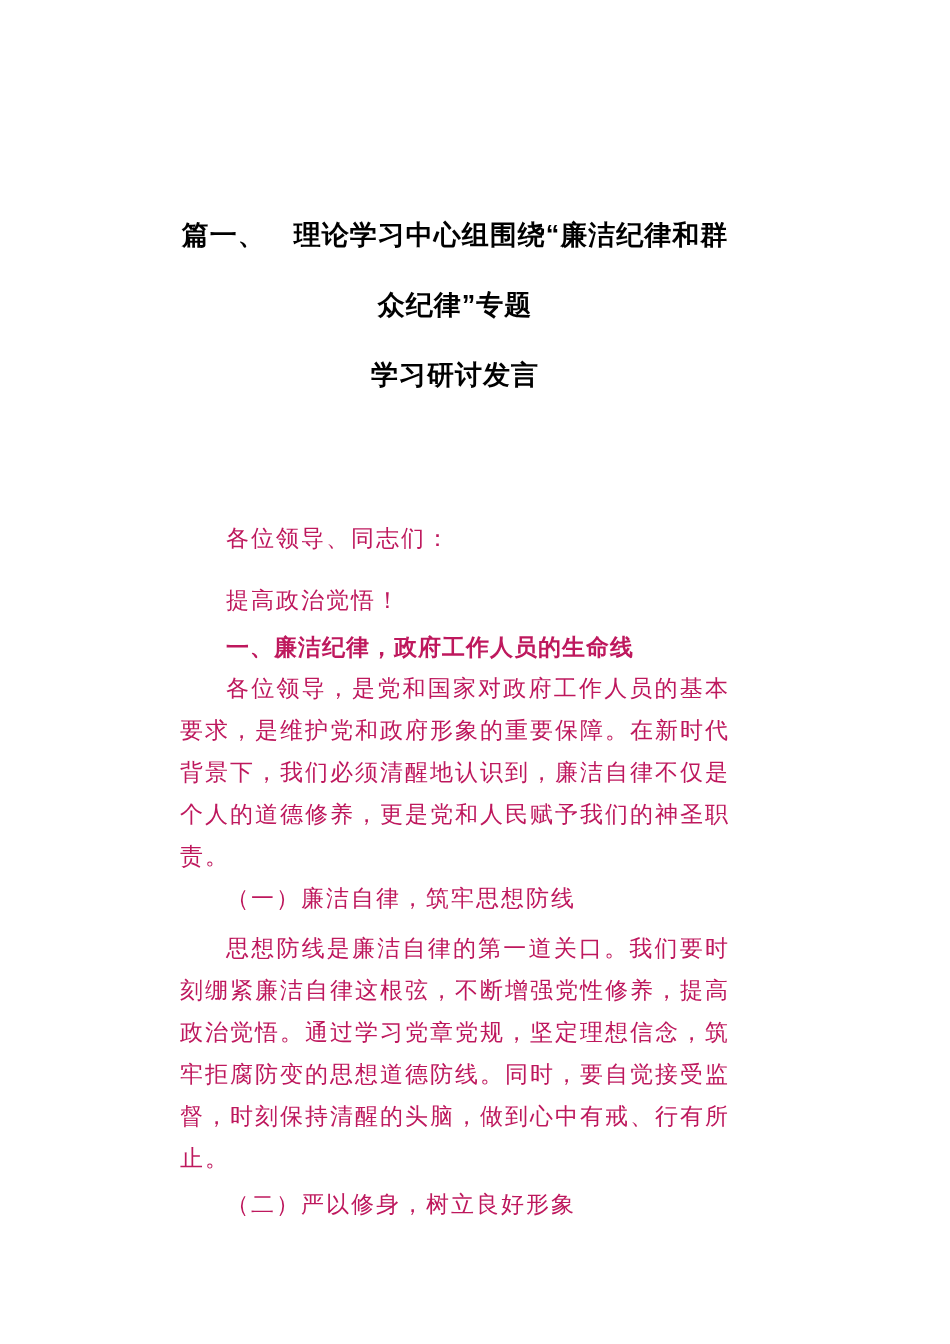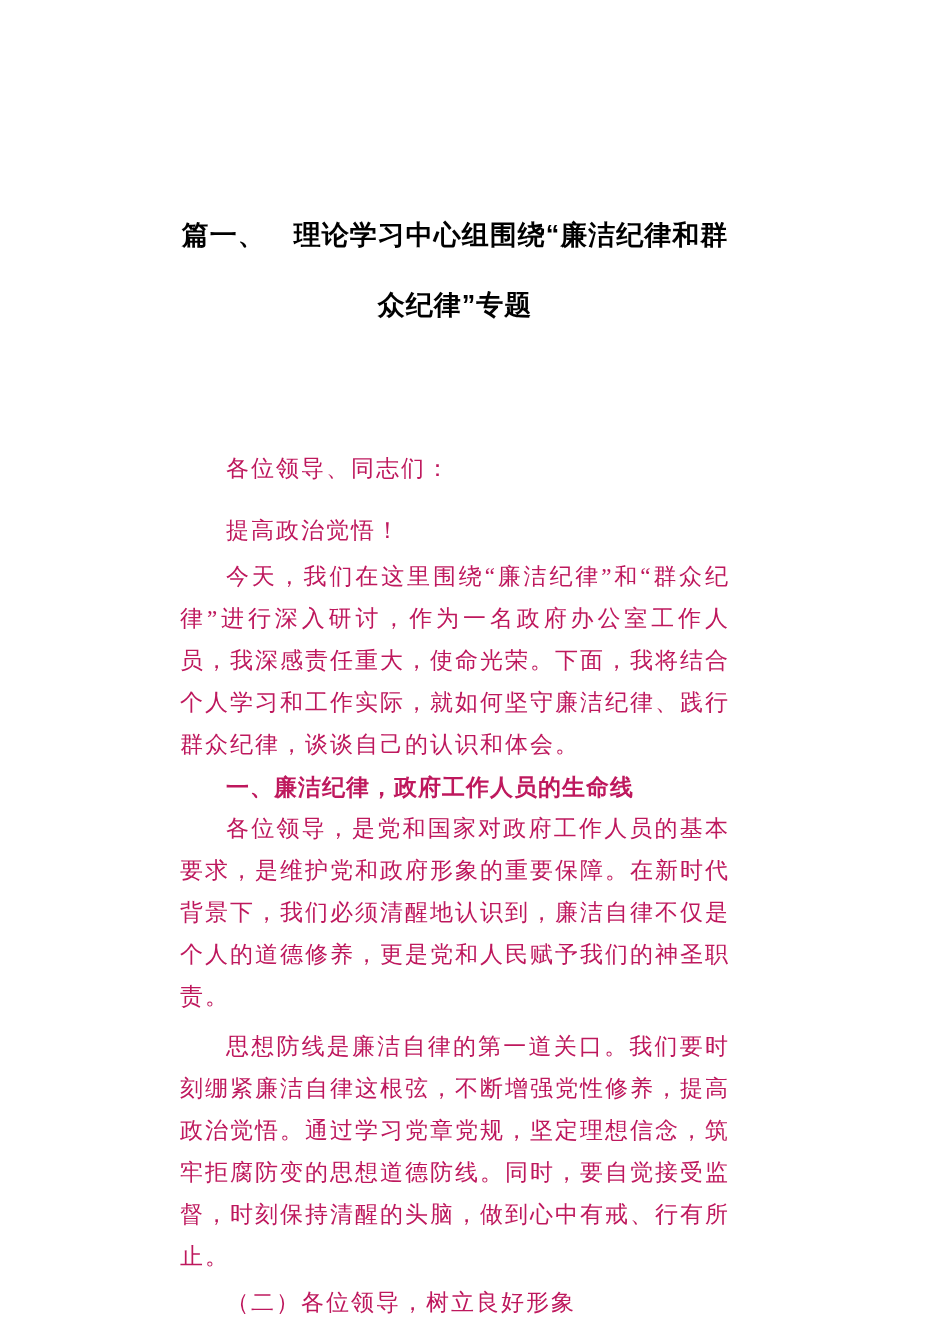--- a/index.html
+++ b/index.html
@@ -58,23 +58,24 @@
   .doc-body > :nth-child(3) { margin-top: 4px; }
   .doc-body > :nth-child(6) { margin-top: 8px; }
   .doc-body > :nth-child(7) { margin-top: 4px; }
 </style>
 </head>
 <body>
 
 <div class="page">
   <div class="doc-title">
     <span class="title-line">篇一、　理论学习中心组围绕“廉洁纪律和群众纪律”专题</span>
+    <span class="title-line">学习研讨发言</span>
   </div>
   <div class="doc-body">
       <p class="greeting">各位领导、同志们：</p>
       <p class="greeting">提高政治觉悟！</p>
-      <p class="para">今天，我们在这里围绕“廉洁纪律”和“群众纪律”进行深入研讨，作为一名政府办公室工作人员，我深感责任重大，使命光荣。下面，我将结合个人学习和工作实际，就如何坚守廉洁纪律、践行群众纪律，谈谈自己的认识和体会。</p>
       <p class="heading">一、廉洁纪律，政府工作人员的生命线</p>
       <p class="para">各位领导，是党和国家对政府工作人员的基本要求，是维护党和政府形象的重要保障。在新时代背景下，我们必须清醒地认识到，廉洁自律不仅是个人的道德修养，更是党和人民赋予我们的神圣职责。</p>
+      <p class="subheading">（一）廉洁自律，筑牢思想防线</p>
       <p class="para">思想防线是廉洁自律的第一道关口。我们要时刻绷紧廉洁自律这根弦，不断增强党性修养，提高政治觉悟。通过学习党章党规，坚定理想信念，筑牢拒腐防变的思想道德防线。同时，要自觉接受监督，时刻保持清醒的头脑，做到心中有戒、行有所止。</p>
-      <p class="subheading">（二）各位领导，树立良好形象</p>
+      <p class="subheading">（二）严以修身，树立良好形象</p>
     </div>
 </div>
 
 </body></html>

